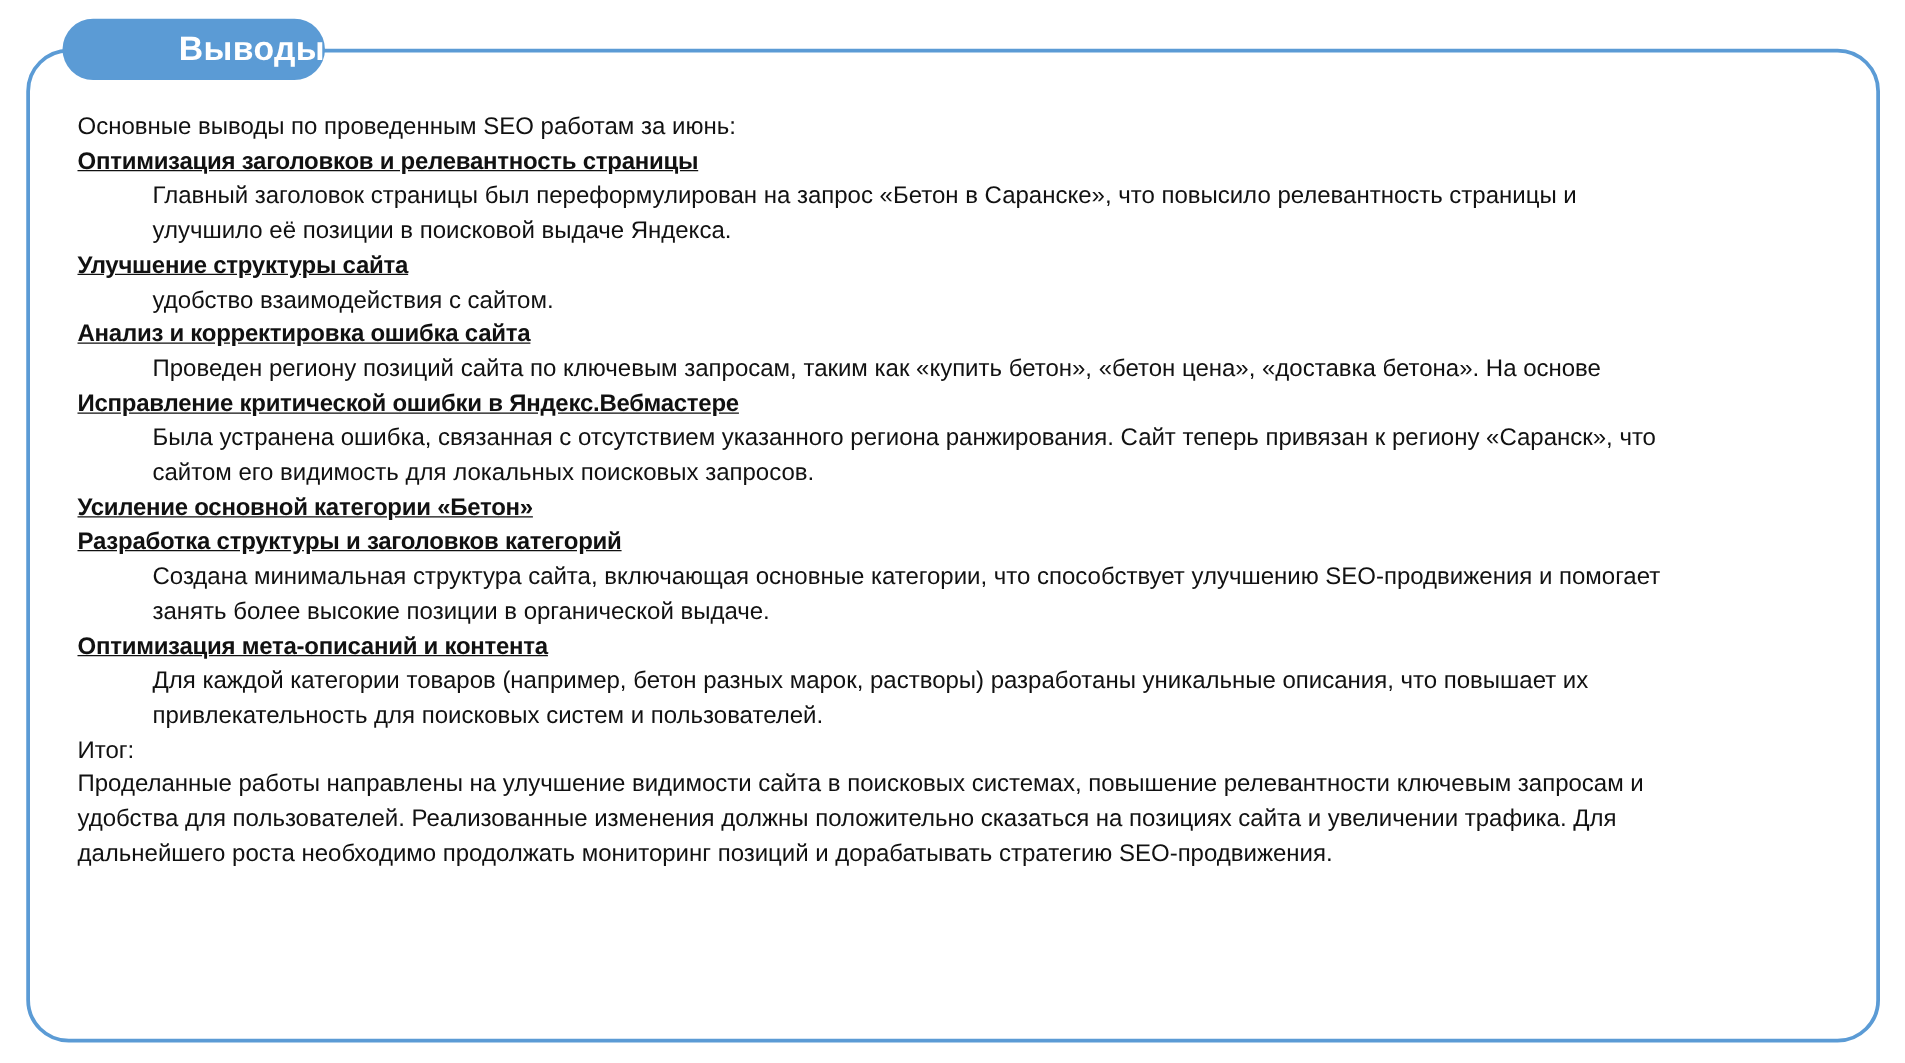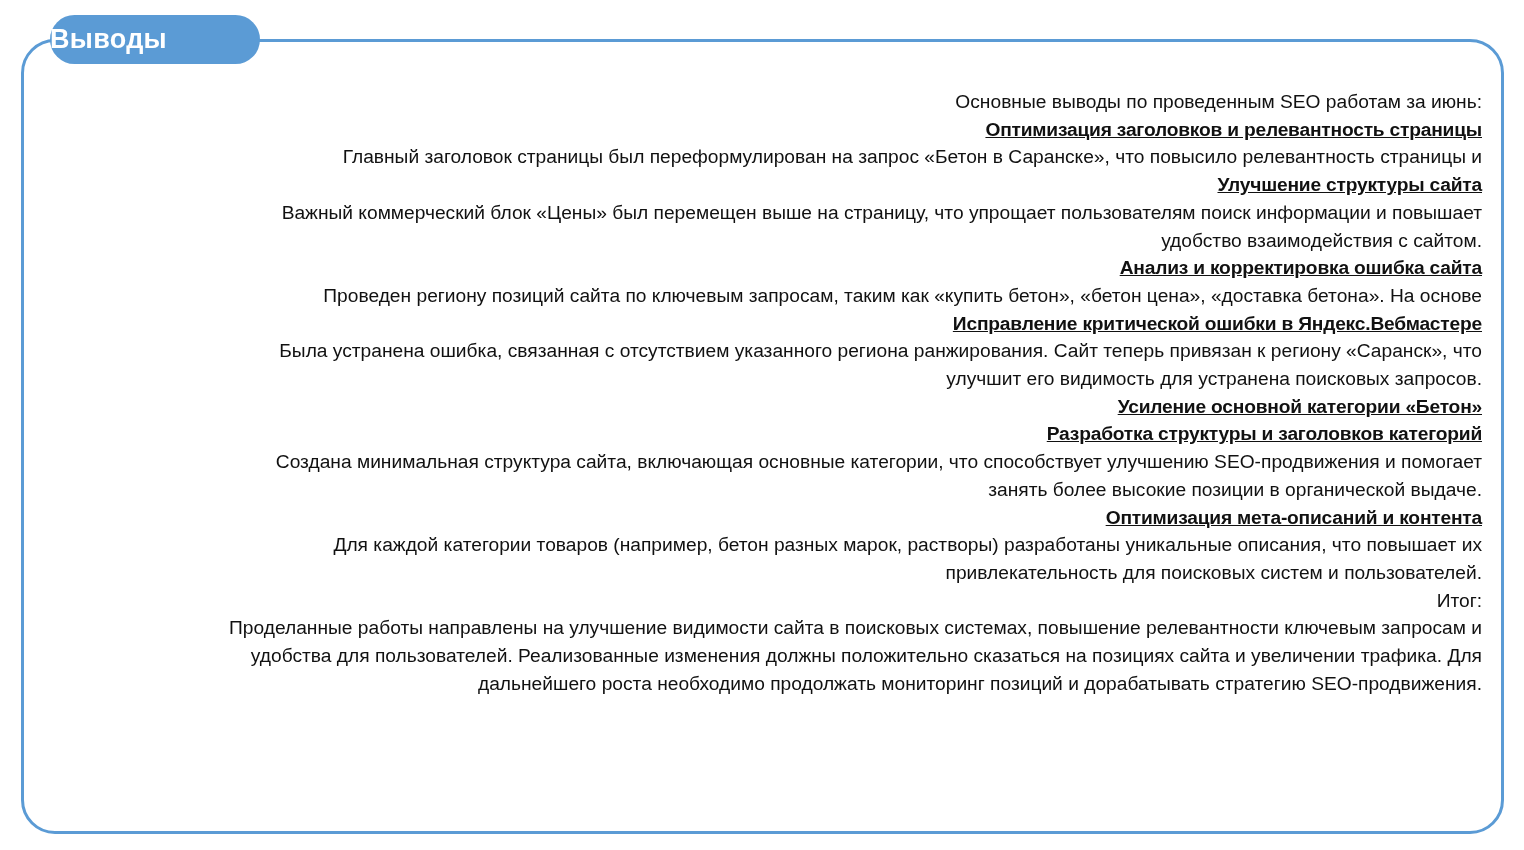--- a/index.html
+++ b/index.html
@@ -31,91 +31,89 @@
       top: 15px;
       width: 210px;
       height: 49px;
       background: #5b9bd5;
       border-radius: 25px;
       color: #ffffff;
       font-weight: bold;
       font-size: 27px;
       display: flex;
       align-items: center;
-      justify-content: flex-start;
+      justify-content: flex-end;
       letter-spacing: 0.3px;
     }
     .content {
       position: absolute;
       left: 62px;
       top: 88px;
       width: 1420px;
       font-size: 19.2px;
       line-height: 27.7px;
-      text-align: right;
     }
     .line {
       white-space: nowrap;
     }
     .section-title {
       font-weight: bold;
       white-space: nowrap;
       letter-spacing: -0.2px;
       text-decoration: underline;
     }
     .section-body {
       padding-left: 60px;
     }
     .section-body .line {
       white-space: nowrap;
     }
     .summary-line {
       white-space: nowrap;
-      margin-left: 16px;
     }
   </style>
 </head>
 <body>
 
 <div class="frame"></div>
 
 <div class="title-pill">
   <span>Выводы</span>
 </div>
 
 <div class="content">
   <div class="line">Основные выводы по проведенным SEO работам за июнь:</div>
 
   <div>
     <div class="section-title">Оптимизация заголовков и релевантность страницы</div>
     <div class="section-body">
       <div class="line">Главный заголовок страницы был переформулирован на запрос «Бетон в Саранске», что повысило релевантность страницы и</div>
+      <div class="line">улучшило её позиции в поисковой выдаче Яндекса.</div>
     </div>
   </div>
 
   <div>
     <div class="section-title">Улучшение структуры сайта</div>
     <div class="section-body">
-      <div class="line">Важный коммерческий блок «Цены» был перемещен выше на страницу, что упрощает пользователям поиск информации и повышает</div>
       <div class="line">удобство взаимодействия с сайтом.</div>
     </div>
   </div>
 
   <div>
     <div class="section-title">Анализ и корректировка ошибка сайта</div>
     <div class="section-body">
       <div class="line">Проведен региону позиций сайта по ключевым запросам, таким как «купить бетон», «бетон цена», «доставка бетона». На основе</div>
     </div>
   </div>
 
   <div>
     <div class="section-title">Исправление критической ошибки в Яндекс.Вебмастере</div>
     <div class="section-body">
       <div class="line">Была устранена ошибка, связанная с отсутствием указанного региона ранжирования. Сайт теперь привязан к региону «Саранск», что</div>
-      <div class="line">улучшит его видимость для устранена поисковых запросов.</div>
+      <div class="line">сайтом его видимость для локальных поисковых запросов.</div>
     </div>
   </div>
 
   <div>
     <div class="section-title">Усиление основной категории «Бетон»</div>
   </div>
 
   <div>
     <div class="section-title">Разработка структуры и заголовков категорий</div>
     <div class="section-body">

